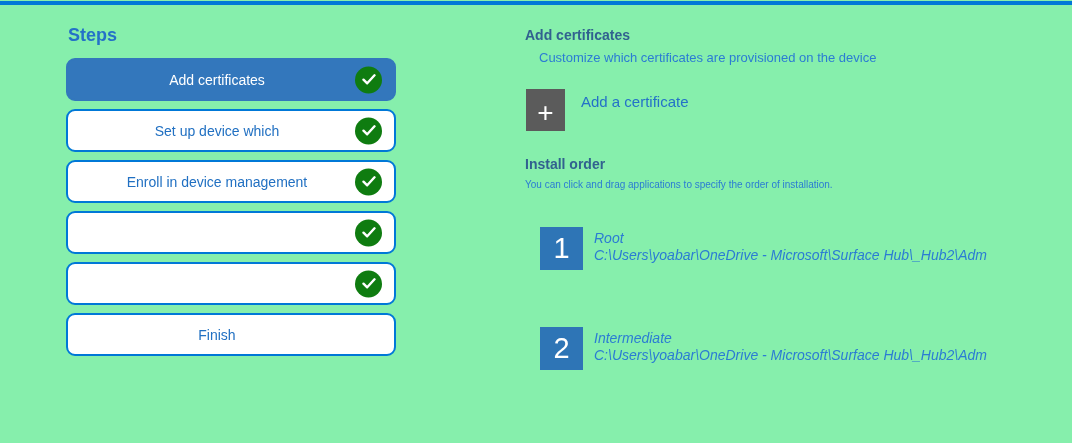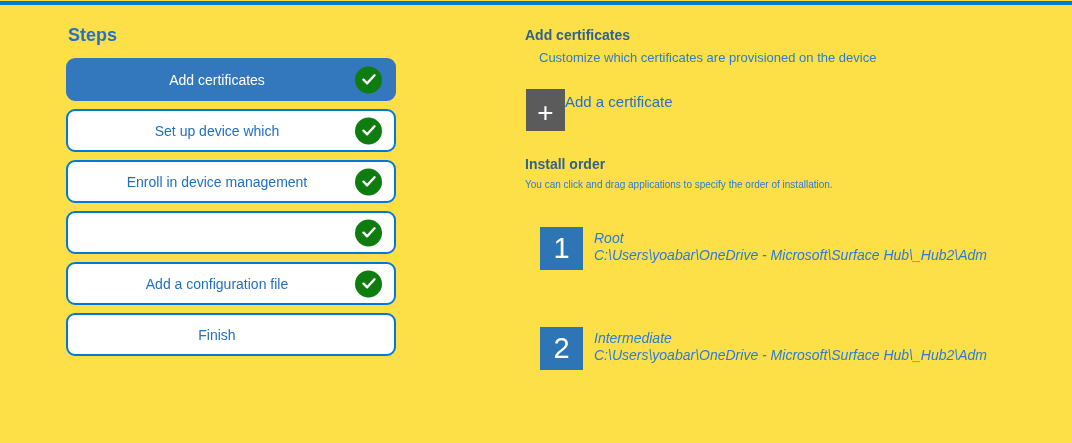--- a/index.html
+++ b/index.html
@@ -3,21 +3,21 @@
 <meta charset="utf-8">
 <style>
   * { box-sizing: border-box; }
   html, body { margin: 0; padding: 0; }
   body {
     width: 1072px; height: 443px;
     background: #ffffff;
     font-family: "Liberation Sans", sans-serif;
     overflow: hidden;
   }
-  .page { position: relative; width: 1072px; height: 443px; background: #fde047; }
+  .page { position: relative; width: 1072px; height: 443px; background: #86efac; }
 
   
   .topbar {
     position: absolute; top: 1px; left: 0;
     width: 1072px; height: 4px;
     background: #0078d7;
   }
 
   
   .steps-panel { position: absolute; left: 66px; top: 25px; width: 330px; }
@@ -64,21 +64,21 @@
     font-size: 13px; color: #2b7cd3; margin-left: 14px;
   }
   .add-row { position: absolute; left: 1px; top: 89px; display: flex; align-items: flex-start; cursor: pointer; }
   .plus-btn {
     width: 39px; height: 42px;
     background: #5b5b5b; color: #ffffff;
     display: flex; align-items: center; justify-content: center;
     font-size: 28px; font-weight: 300; line-height: 1;
     padding-top: 6px;
   }
-  .add-label { padding-top: 4px; font-size: 15px; color: #2471c8; }
+  .add-label { margin-left: 16px; padding-top: 4px; font-size: 15px; color: #2471c8; }
 
   .install-title {
     position: absolute; left: 0; top: 156px;
     font-size: 14px; font-weight: bold; color: #31618f;
   }
   .install-desc {
     position: absolute; left: 0; top: 179px;
     font-size: 10px; color: #2b7cd3;
   }
   .install-item { position: absolute; left: 15px; display: flex; align-items: flex-start; cursor: grab; }
@@ -133,21 +133,20 @@
 
     <button class="step-btn state-default">
       <span class="check">
         <svg width="14" height="12" viewBox="0 0 14 12">
             <path d="M1.5 6.2 L5.2 9.8 L12.5 1.8" stroke="#fff" stroke-width="2.4" fill="none" stroke-linecap="round" stroke-linejoin="round"></path>
           </svg>
       </span>
     </button>
 
     <button class="step-btn state-default">
-      <span class="label">Add a configuration file</span>
       <span class="check">
         <svg width="14" height="12" viewBox="0 0 14 12">
             <path d="M1.5 6.2 L5.2 9.8 L12.5 1.8" stroke="#fff" stroke-width="2.4" fill="none" stroke-linecap="round" stroke-linejoin="round"></path>
           </svg>
       </span>
     </button>
 
     <button class="step-btn state-default">
       <span class="label">Finish</span>
 

